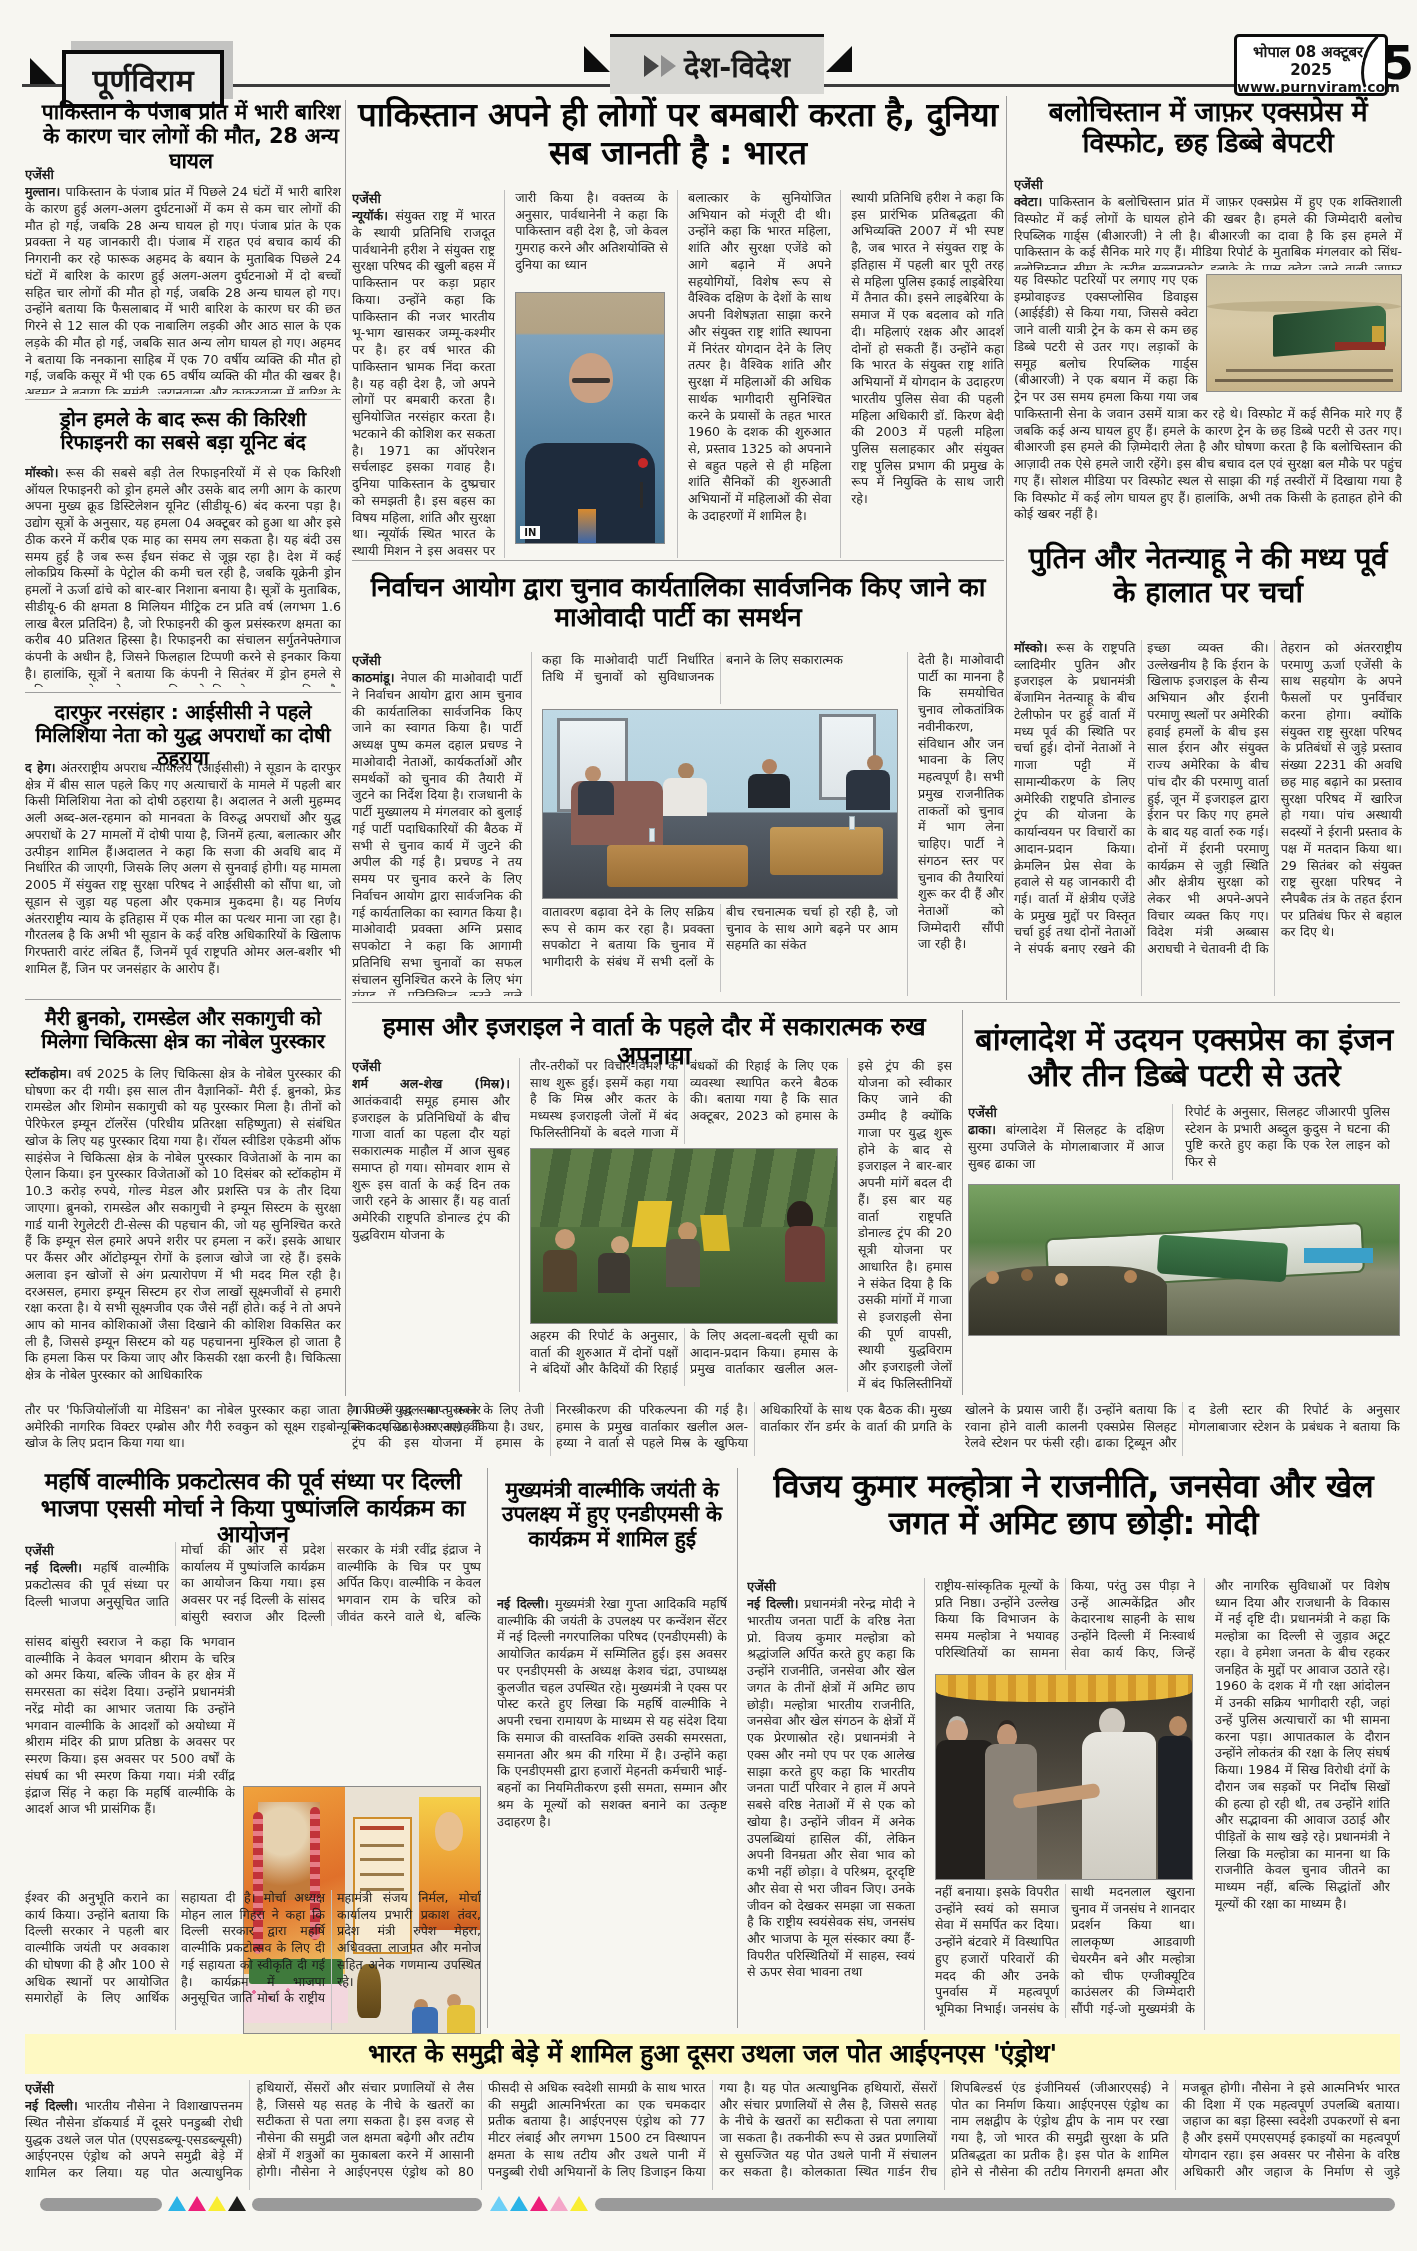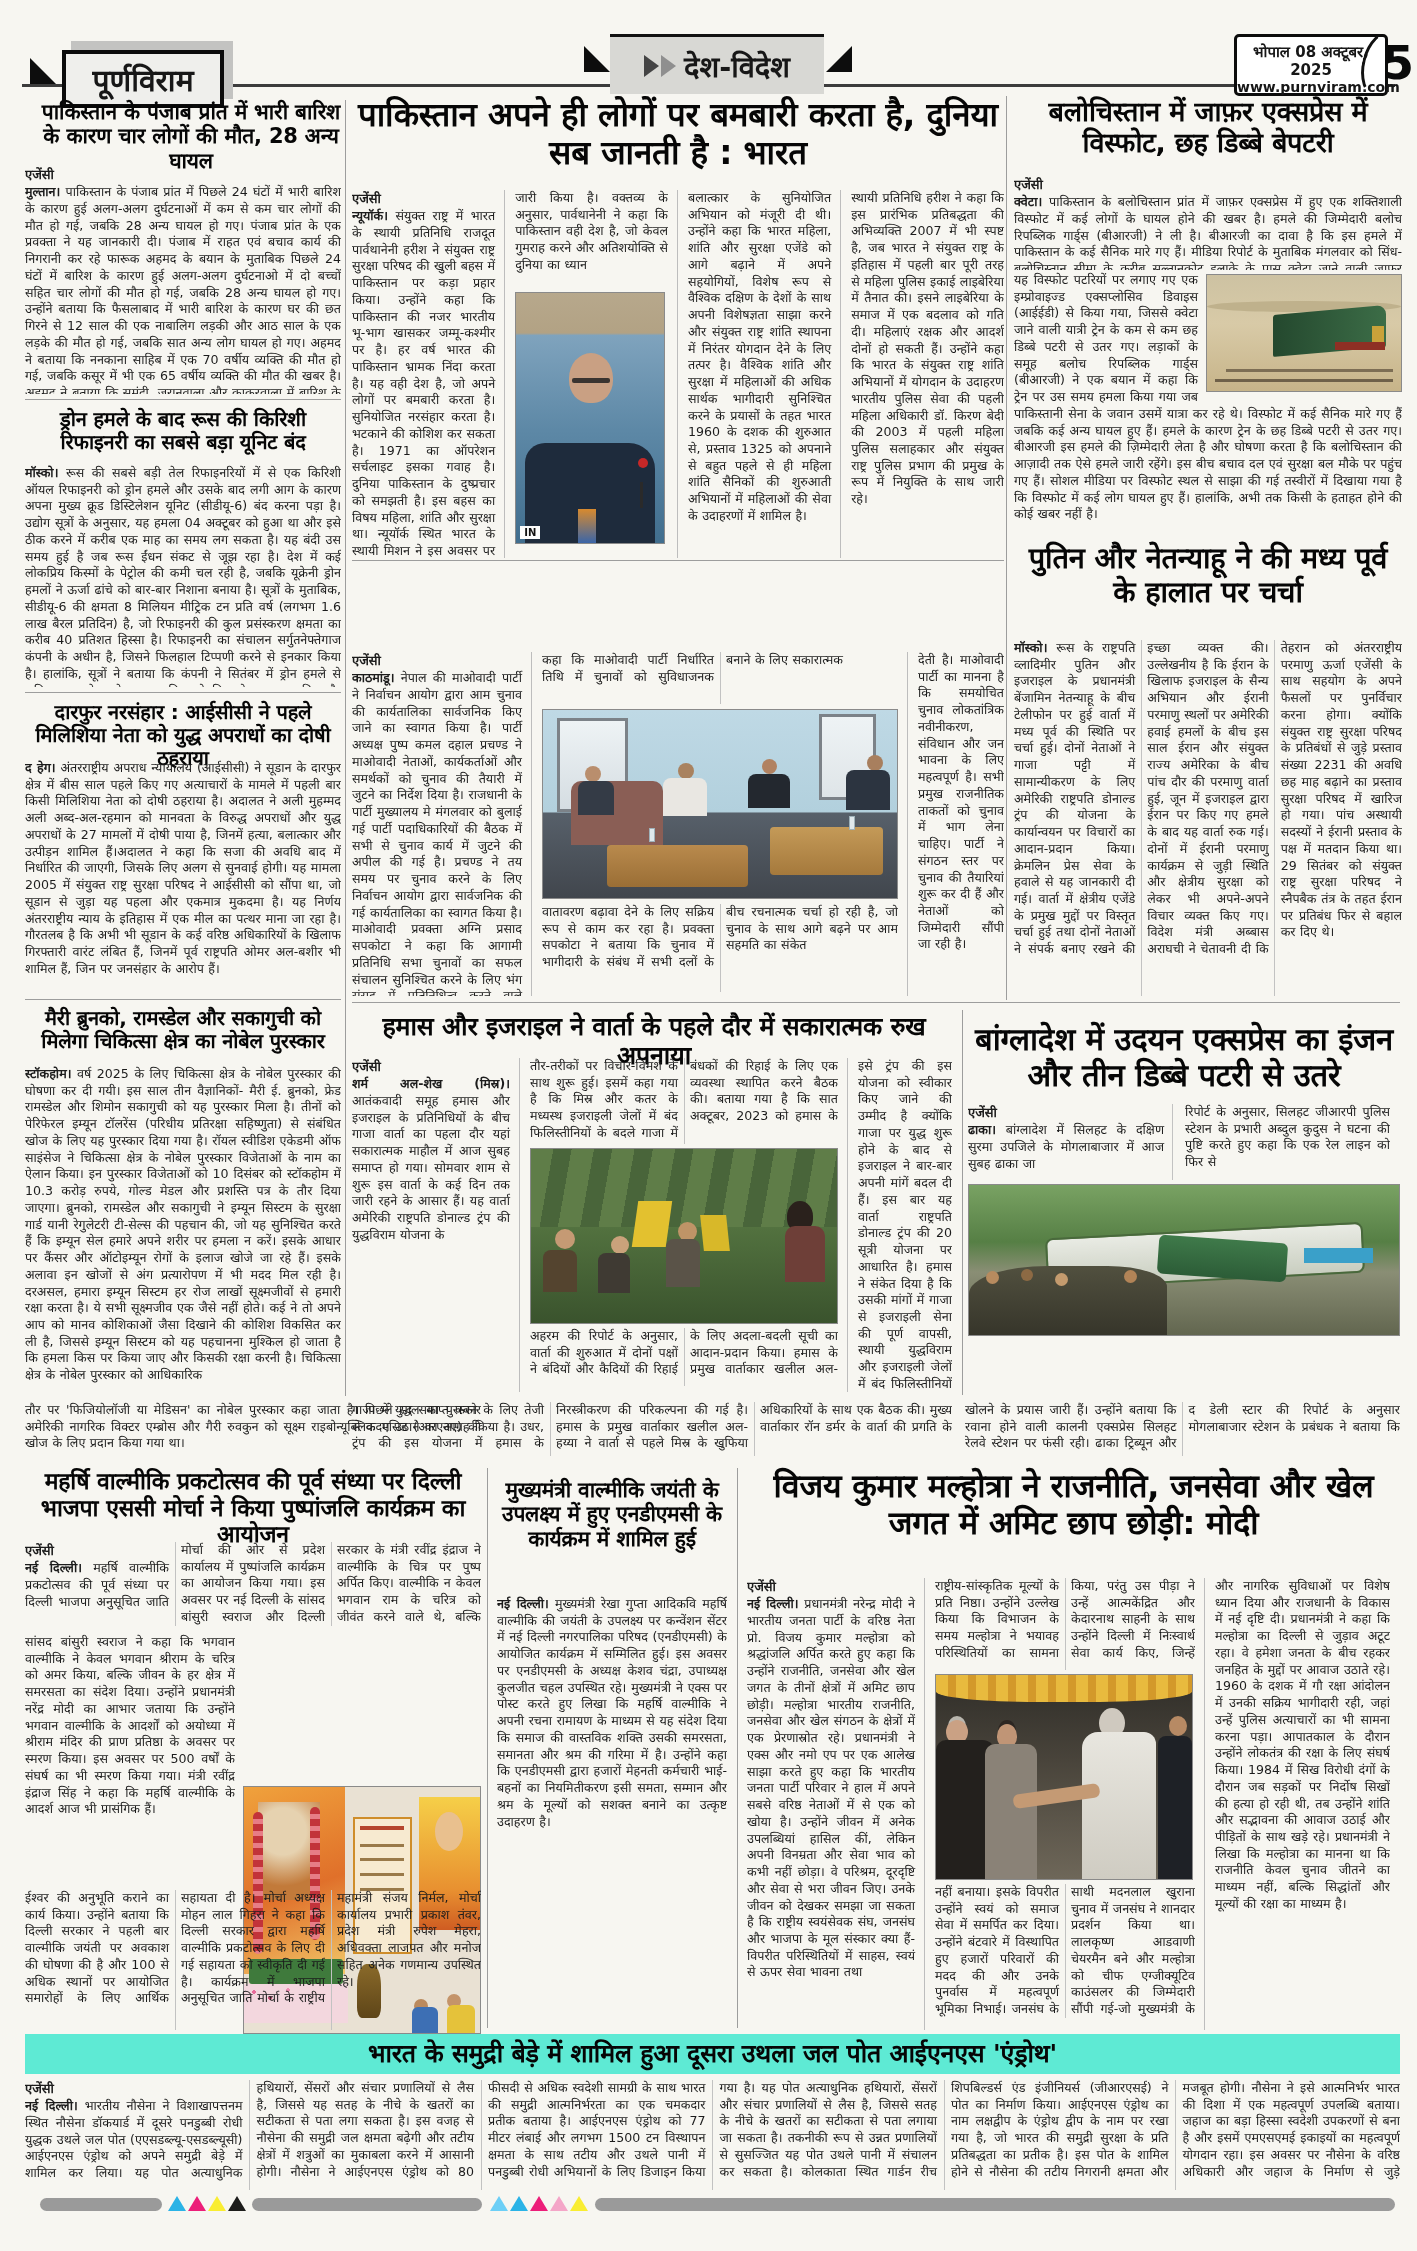--- a/index.html
+++ b/index.html
@@ -155,20 +155,21 @@
     </div>
     <span>यह विस्फोट पटरियों पर लगाए गए एक इम्प्रोवाइज्ड एक्सप्लोसिव डिवाइस (आईईडी) से किया गया, जिससे क्वेटा जाने वाली यात्री ट्रेन के कम से कम छह डिब्बे पटरी से उतर गए। लड़ाकों के समूह बलोच रिपब्लिक गार्ड्स (बीआरजी) ने एक बयान में कहा कि ट्रेन पर उस समय हमला किया गया जब पाकिस्तानी सेना के जवान उसमें यात्रा कर रहे थे। विस्फोट में कई सैनिक मारे गए हैं जबकि कई अन्य घायल हुए हैं। हमले के कारण ट्रेन के छह डिब्बे पटरी से उतर गए। बीआरजी इस हमले की ज़िम्मेदारी लेता है और घोषणा करता है कि बलोचिस्तान की आज़ादी तक ऐसे हमले जारी रहेंगे। इस बीच बचाव दल एवं सुरक्षा बल मौके पर पहुंच गए हैं। सोशल मीडिया पर विस्फोट स्थल से साझा की गई तस्वीरों में दिखाया गया है कि विस्फोट में कई लोग घायल हुए हैं। हालांकि, अभी तक किसी के हताहत होने की कोई खबर नहीं है।</span>
   </div>
 
   <div class="abs hl" style="left:1014px;top:542px;width:388px;font-size:29px">पुतिन और नेतन्याहू ने की मध्य पूर्व के हालात पर चर्चा</div>
   <div class="abs body-txt col3" style="left:1014px;top:640px;width:388px;height:356px">
     <span class="dateline">मॉस्को।</span>
     <span>रूस के राष्ट्रपति व्लादिमीर पुतिन और इजराइल के प्रधानमंत्री बेंजामिन नेतन्याहू के बीच टेलीफोन पर हुई वार्ता में मध्य पूर्व की स्थिति पर चर्चा हुई। दोनों नेताओं ने गाजा पट्टी में सामान्यीकरण के लिए अमेरिकी राष्ट्रपति डोनाल्ड ट्रंप की योजना के कार्यान्वयन पर विचारों का आदान-प्रदान किया। क्रेमलिन प्रेस सेवा के हवाले से यह जानकारी दी गई। वार्ता में क्षेत्रीय एजेंडे के प्रमुख मुद्दों पर विस्तृत चर्चा हुई तथा दोनों नेताओं ने संपर्क बनाए रखने की इच्छा व्यक्त की। उल्लेखनीय है कि ईरान के खिलाफ इजराइल के सैन्य अभियान और ईरानी परमाणु स्थलों पर अमेरिकी हवाई हमलों के बीच इस साल ईरान और संयुक्त राज्य अमेरिका के बीच पांच दौर की परमाणु वार्ता हुई, जून में इजराइल द्वारा ईरान पर किए गए हमले के बाद यह वार्ता रुक गई। दोनों में ईरानी परमाणु कार्यक्रम से जुड़ी स्थिति और क्षेत्रीय सुरक्षा को लेकर भी अपने-अपने विचार व्यक्त किए गए। विदेश मंत्री अब्बास अराघची ने चेतावनी दी कि तेहरान को अंतरराष्ट्रीय परमाणु ऊर्जा एजेंसी के साथ सह‍योग के अपने फैसलों पर पुनर्विचार करना होगा। क्योंकि संयुक्त राष्ट्र सुरक्षा परिषद के प्रतिबंधों से जुड़े प्रस्ताव संख्या 2231 की अवधि छह माह बढ़ाने का प्रस्ताव सुरक्षा परिषद में खारिज हो गया। पांच अस्थायी सदस्यों ने ईरानी प्रस्ताव के पक्ष में मतदान किया था। 29 सितंबर को संयुक्त राष्ट्र सुरक्षा परिषद ने स्नैपबैक तंत्र के तहत ईरान पर प्रतिबंध फिर से बहाल कर दिए थे।</span>
   </div>
 
+  <div class="abs hl" style="left:352px;top:572px;width:652px;font-size:26px">निर्वाचन आयोग द्वारा चुनाव कार्यतालिका सार्वजनिक किए जाने का माओवादी पार्टी का समर्थन</div>
   <div class="abs colgrid" style="left:352px;top:652px;width:652px;height:344px">
     <div class="body-txt" style="width:180px">
       <span class="byline">एजेंसी</span>
       <span class="dateline">काठमांडू।</span>
       <span>नेपाल की माओवादी पार्टी ने निर्वाचन आयोग द्वारा आम चुनाव की कार्यतालिका सार्वजनिक किए जाने का स्वागत किया है। पार्टी अध्यक्ष पुष्प कमल दहाल प्रचण्ड ने माओवादी नेताओं, कार्यकर्ताओं और समर्थकों को चुनाव की तैयारी में जुटने का निर्देश दिया है। राजधानी के पार्टी मुख्यालय मे मंगलवार को बुलाई गई पार्टी पदाधिकारियों की बैठक में सभी से चुनाव कार्य में जुटने की अपील की गई है। प्रचण्ड ने तय समय पर चुनाव करने के लिए निर्वाचन आयोग द्वारा सार्वजनिक की गई कार्यतालिका का स्वागत किया है। माओवादी प्रवक्ता अग्नि प्रसाद सपकोटा ने कहा कि आगामी प्रतिनिधि सभा चुनावों का सफल संचालन सुनिश्चित करने के लिए भंग संसद में प्रतिनिधित्व करने वाले राजनीतिक दलों के साथ भी चर्चा किए जाने की जानकारी दी। उन्होंने</span>
     </div>
     <div style="width:366px">
       <div class="body-txt col2" style="height:52px">कहा कि माओवादी पार्टी निर्धारित तिथि में चुनावों को सुविधाजनक बनाने के लिए सकारात्मक</div>
       <div class="photo" id="ph-meeting" style="width:356px;height:190px;margin:5px 0">
         <div class="ph-el" style="top:4%;left:4%;width:20%;height:50%;background:linear-gradient(#eef3f5,#d5dde2);border:3px solid #7c8288"></div>
@@ -297,21 +298,21 @@
         <div class="ph-el" style="top:28%;right:14%;width:74px;height:72%;background:linear-gradient(#e8e6df,#cfccc2);border-radius:16px 12px 0 0"></div>
         <div class="ph-el" style="top:20%;right:2%;width:18px;height:20px;border-radius:50%;background:#b78a64"></div>
         <div class="ph-el" style="top:30%;right:0;width:34px;height:70%;background:#1e2126;border-radius:8px 8px 0 0"></div>
         <div class="ph-el" style="top:56%;left:30%;width:34%;height:7%;background:#c49a74;border-radius:6px;transform:rotate(-8deg)"></div>
       </div>
       <div class="body-txt col2" style="height:134px">नहीं बनाया। इसके विपरीत उन्होंने स्वयं को समाज सेवा में समर्पित कर दिया। उन्होंने बंटवारे में विस्थापित हुए हजारों परिवारों की मदद की और उनके पुनर्वास में महत्वपूर्ण भूमिका निभाई। जनसंघ के साथी मदनलाल खुराना चुनाव में जनसंघ ने शानदार प्रदर्शन किया था। लालकृष्ण आडवाणी चेयरमैन बने और मल्होत्रा को चीफ एग्जीक्यूटिव काउंसलर की जिम्मेदारी सौंपी गई-जो मुख्यमंत्री के समकक्ष पद था। उस समय उनकी उम्र मात्र 36 वर्ष थी। उन्होंने दिल्ली के इंफ्रास्ट्रक्चर</div>
     </div>
     <div class="body-txt" style="width:175px">और नागरिक सुविधाओं पर विशेष ध्यान दिया और राजधानी के विकास में नई दृष्टि दी। प्रधानमंत्री ने कहा कि मल्होत्रा का दिल्ली से जुड़ाव अटूट रहा। वे हमेशा जनता के बीच रहकर जनहित के मुद्दों पर आवाज उठाते रहे। 1960 के दशक में गौ रक्षा आंदोलन में उनकी सक्रिय भागीदारी रही, जहां उन्हें पुलिस अत्याचारों का भी सामना करना पड़ा। आपातकाल के दौरान उन्होंने लोकतंत्र की रक्षा के लिए संघर्ष किया। 1984 में सिख विरोधी दंगों के दौरान जब सड़कों पर निर्दोष सिखों की हत्या हो रही थी, तब उन्होंने शांति और सद्भावना की आवाज उठाई और पीड़ितों के साथ खड़े रहे। प्रधानमंत्री ने लिखा कि मल्होत्रा का मानना था कि राजनीति केवल चुनाव जीतने का माध्यम नहीं, बल्कि सिद्धांतों और मूल्यों की रक्षा का माध्यम है।</div>
   </div>
 
-  <div class="abs" style="left:25px;top:2034px;width:1375px;height:40px;background:#5eead4">
+  <div class="abs" style="left:25px;top:2034px;width:1375px;height:40px;background:#fef9c3">
     <div class="hl" style="font-size:25px;line-height:40px">भारत के समुद्री बेड़े में शामिल हुआ दूसरा उथला जल पोत आईएनएस 'एंड्रोथ'</div>
   </div>
   <div class="abs body-txt col6" style="left:25px;top:2080px;width:1375px;height:110px">
     <span class="byline">एजेंसी</span>
     <span class="dateline">नई दिल्ली।</span>
     <span>भारतीय नौसेना ने विशाखापत्तनम स्थित नौसेना डॉकयार्ड में दूसरे पनडुब्बी रोधी युद्धक उथले जल पोत (एएसडब्ल्यू-एसडब्ल्यूसी) आईएनएस एंड्रोथ को अपने समुद्री बेड़े में शामिल कर लिया। यह पोत अत्याधुनिक हथियारों, सेंसरों और संचार प्रणालियों से लैस है, जिससे यह सतह के नीचे के खतरों का सटीकता से पता लगा सकता है। इस वजह से नौसेना की समुद्री जल क्षमता बढ़ेगी और तटीय क्षेत्रों में शत्रुओं का मुकाबला करने में आसानी होगी। नौसेना ने आईएनएस एंड्रोथ को 80 फीसदी से अधिक स्वदेशी सामग्री के साथ भारत की समुद्री आत्मनिर्भरता का एक चमकदार प्रतीक बताया है। आईएनएस एंड्रोथ को 77 मीटर लंबाई और लगभग 1500 टन विस्थापन क्षमता के साथ तटीय और उथले पानी में पनडुब्बी रोधी अभियानों के लिए डिजाइन किया गया है। यह पोत अत्याधुनिक हथियारों, सेंसरों और संचार प्रणालियों से लैस है, जिससे सतह के नीचे के खतरों का सटीकता से पता लगाया जा सकता है। तकनीकी रूप से उन्नत प्रणालियों से सुसज्जित यह पोत उथले पानी में संचालन कर सकता है। कोलकाता स्थित गार्डन रीच शिपबिल्डर्स एंड इंजीनियर्स (जीआरएसई) ने पोत का निर्माण किया। आईएनएस एंड्रोथ का नाम लक्षद्वीप के एंड्रोथ द्वीप के नाम पर रखा गया है, जो भारत की समुद्री सुरक्षा के प्रति प्रतिबद्धता का प्रतीक है। इस पोत के शामिल होने से नौसेना की तटीय निगरानी क्षमता और मजबूत होगी। नौसेना ने इसे आत्मनिर्भर भारत की दिशा में एक महत्वपूर्ण उपलब्धि बताया। जहाज का बड़ा हिस्सा स्वदेशी उपकरणों से बना है और इसमें एमएसएमई इकाइयों का महत्वपूर्ण योगदान रहा। इस अवसर पर नौसेना के वरिष्ठ अधिकारी और जहाज के निर्माण से जुड़े अधिकारी-कर्मचारी उपस्थित रहे। स्वदेशीकरण, नवाचार और क्षमता संवर्धन के निरंतर जोर के साथ भारत की समुद्री सुरक्षा सशक्त बनाने का मजबूत कदम बताया गया।</span>
   </div>
 
   <div class="regbar" style="left:40px;top:2198px;width:122px"></div>
   <div class="tri" style="left:168px;top:2196px;border-bottom:15px solid #2bb3e6"></div>

